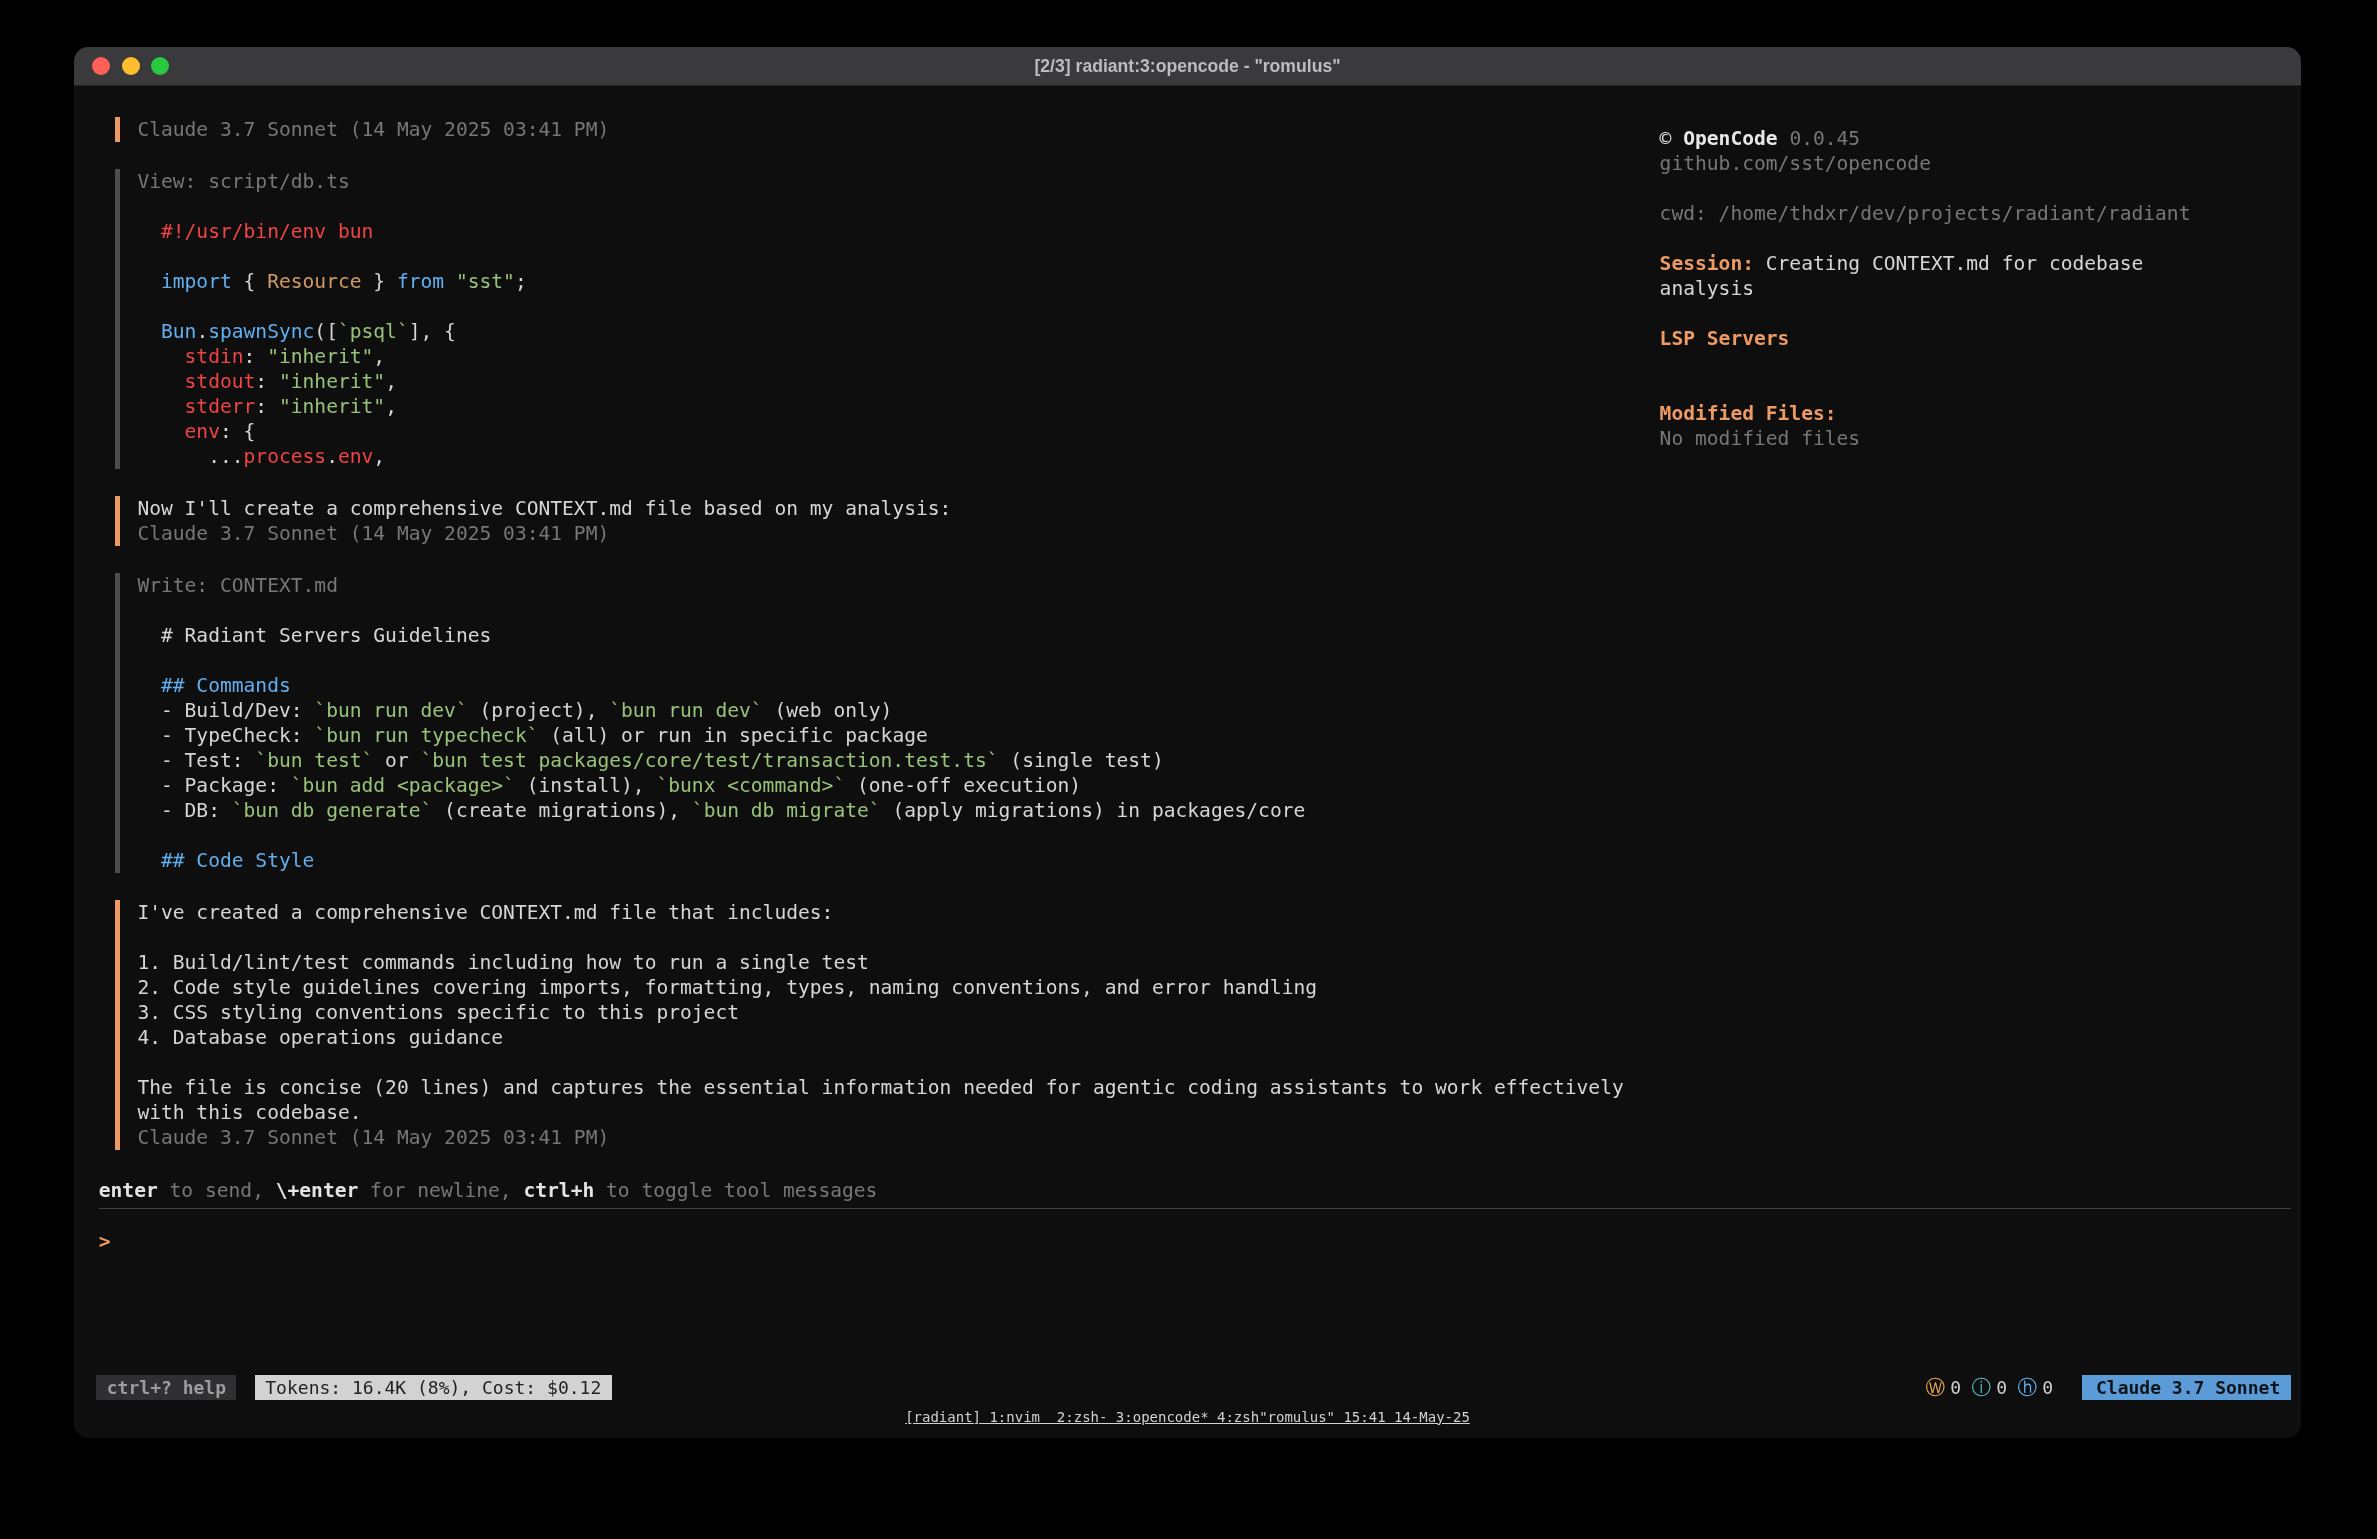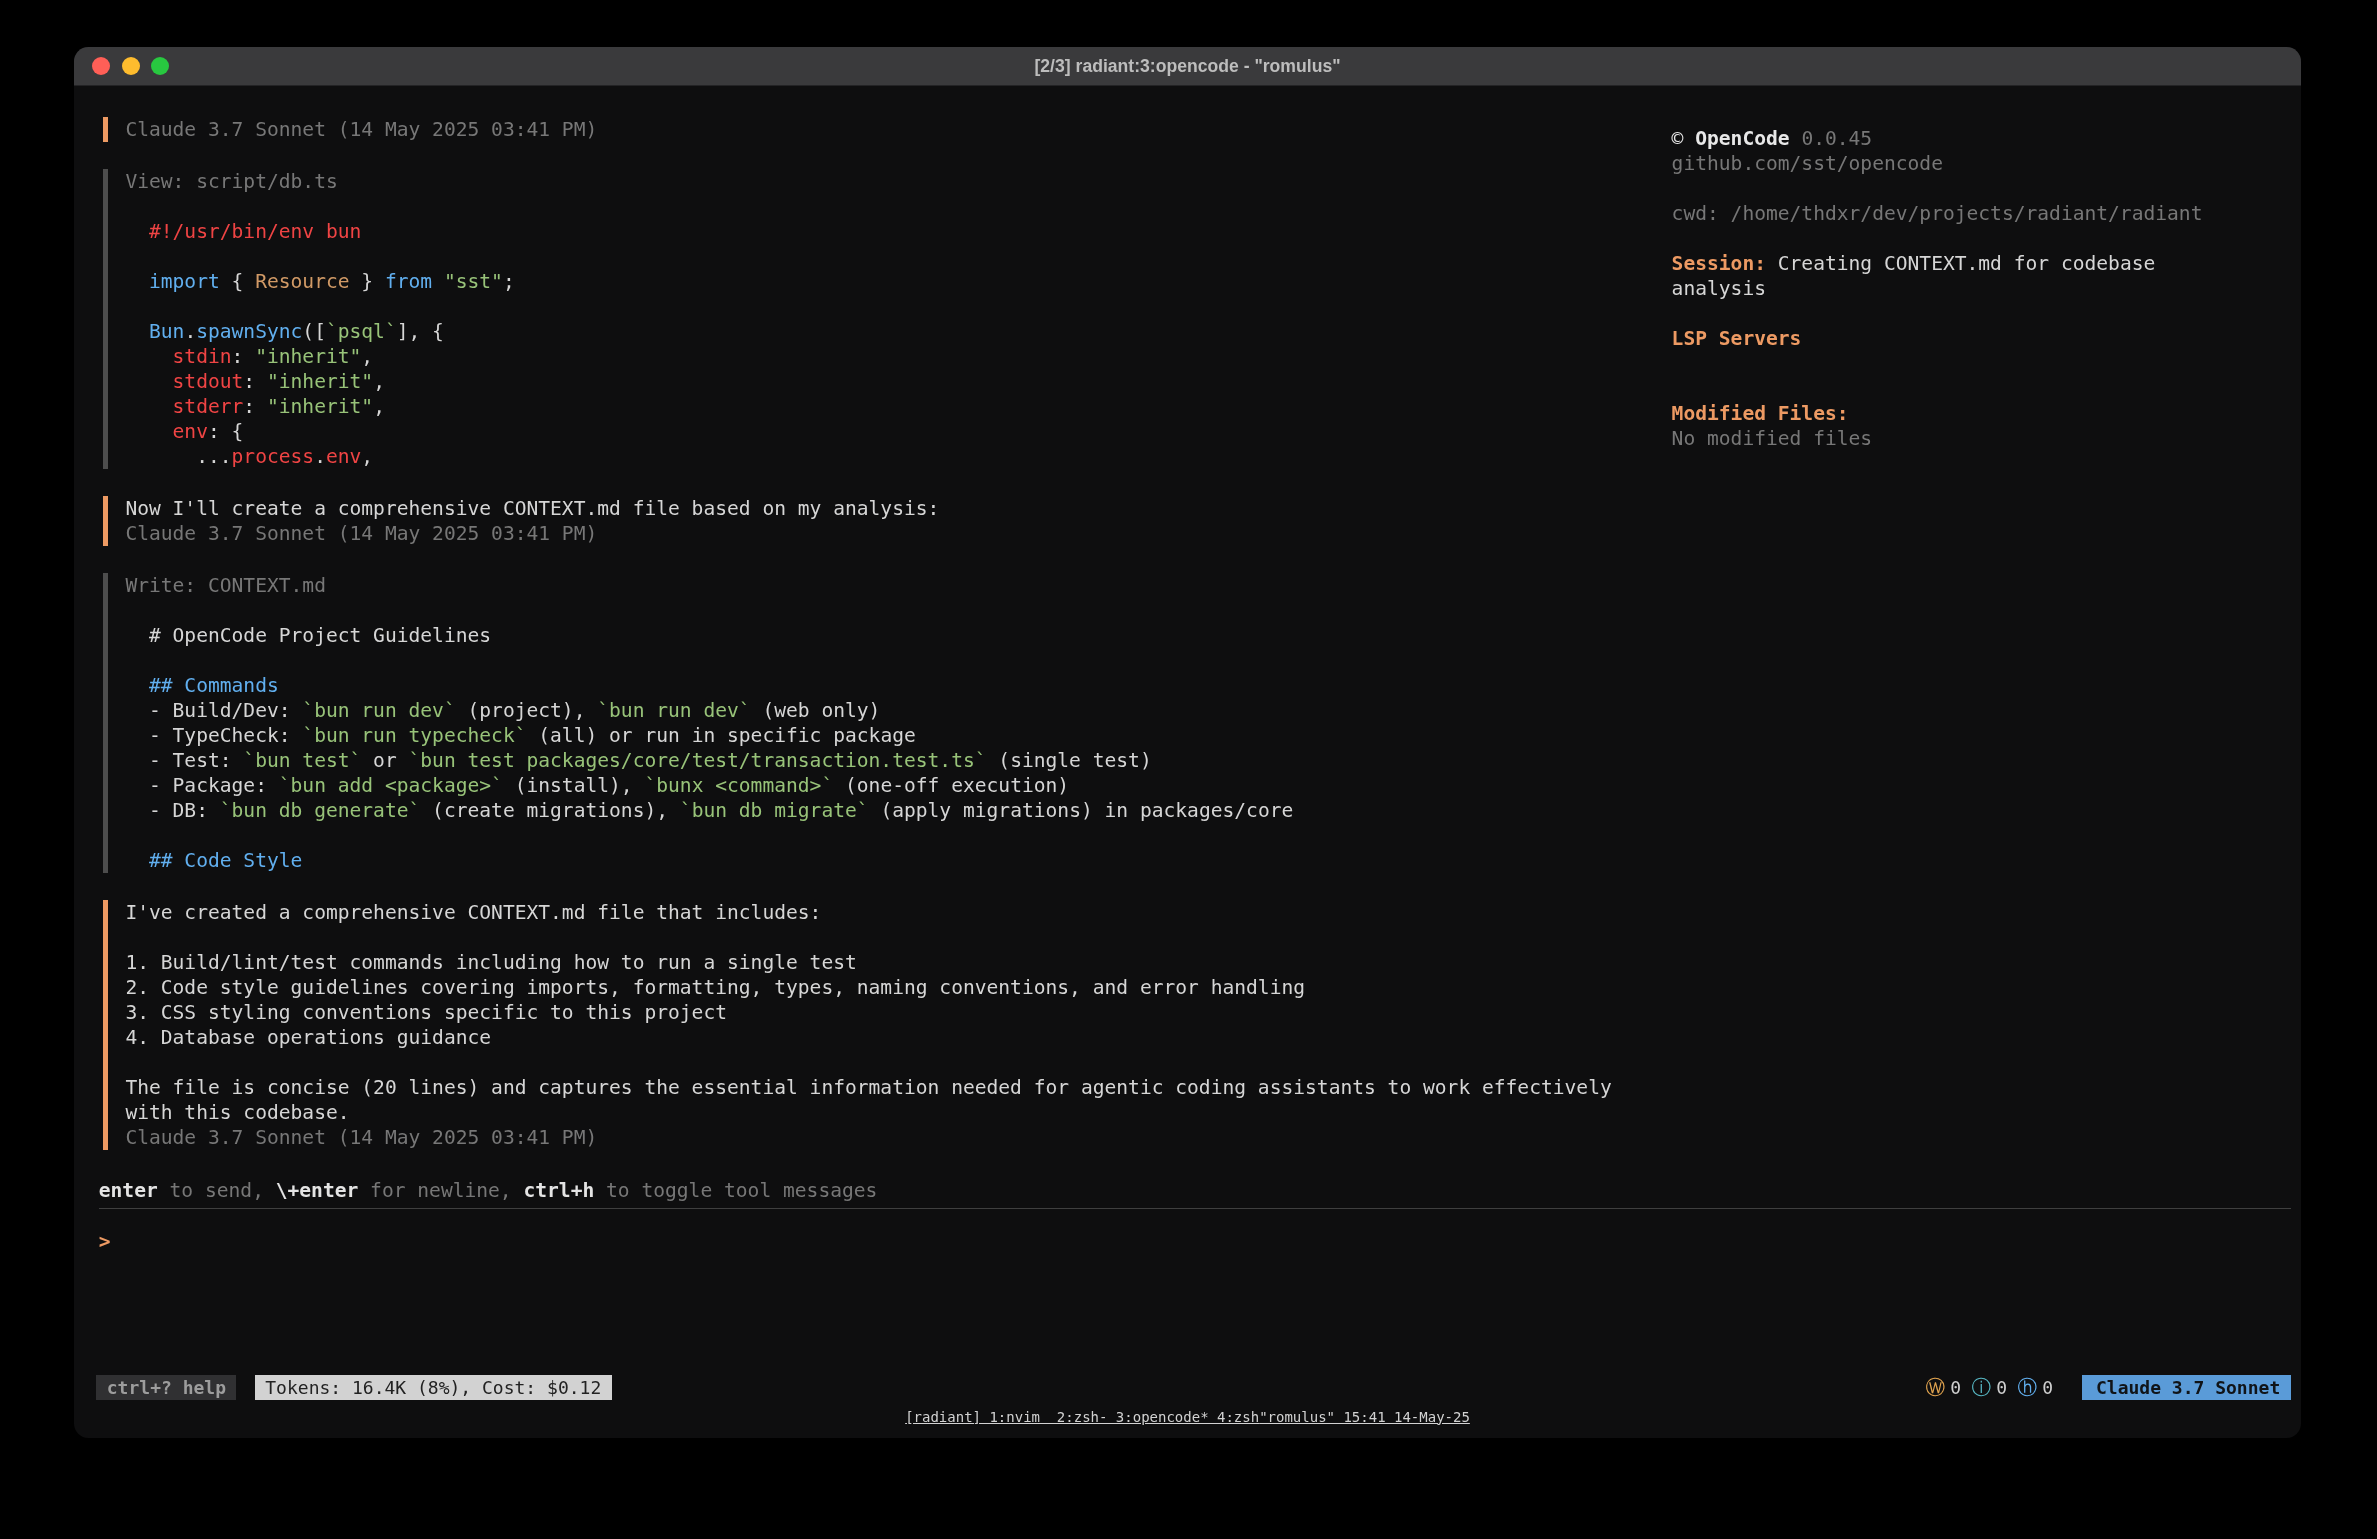--- a/index.html
+++ b/index.html
@@ -34,21 +34,21 @@
     font-family: "Liberation Sans", sans-serif; font-size: 17.6px; font-weight: 700;
     color: #bdbdbd;
   }
 
   
   .terminal {
     flex: 1; display: flex; flex-direction: column;
     padding: 31px 10.4px 6.5px 10.4px;
     font-size: 19.6px; line-height: 25px; color: #d6d6d6;
   }
-  .body-row { flex: 1; display: flex; margin: 0 19px; overflow: hidden; }
+  .body-row { flex: 1; display: flex; margin: 0 31px; overflow: hidden; }
   .chat { flex: 1; min-width: 0; overflow: hidden; }
   .sidebar { flex: 0 0 600px; padding-top: 9px; }
 
   
   .block { border-left: 5.2px solid #4d4d4d; padding-left: 17px; margin-bottom: 27px; }
   .accent-orange { border-left-color: #ed9a63; }
   .accent-gray { border-left-color: #4d4d4d; }
   .line { white-space: pre; min-height: 25px; }
 
   .c-fg { color: #d6d6d6; }
@@ -132,21 +132,21 @@
               <div class="line"><span class="c-fg">    </span><span class="c-red">env</span><span class="c-fg">: {</span></div>
               <div class="line"><span class="c-fg">      ...</span><span class="c-red">process</span><span class="c-fg">.</span><span class="c-red">env</span><span class="c-fg">,</span></div>
             </div>
             <div class="block accent-orange">
               <div class="line"><span class="c-fg">Now I'll create a comprehensive CONTEXT.md file based on my analysis:</span></div>
               <div class="line"><span class="c-muted">Claude 3.7 Sonnet (14 May 2025 03:41 PM)</span></div>
             </div>
             <div class="block accent-gray">
               <div class="line"><span class="c-muted">Write: CONTEXT.md</span></div>
               <div class="line">&nbsp;</div>
-              <div class="line"><span class="c-fg">  # OpenCode Project Guidelines</span></div>
+              <div class="line"><span class="c-fg">  # Radiant Servers Guidelines</span></div>
               <div class="line">&nbsp;</div>
               <div class="line"><span class="c-fg">  </span><span class="c-blue">## Commands</span></div>
               <div class="line"><span class="c-fg">  - Build/Dev: </span><span class="c-green">`bun run dev`</span><span class="c-fg"> (project), </span><span class="c-green">`bun run dev`</span><span class="c-fg"> (web only)</span></div>
               <div class="line"><span class="c-fg">  - TypeCheck: </span><span class="c-green">`bun run typecheck`</span><span class="c-fg"> (all) or run in specific package</span></div>
               <div class="line"><span class="c-fg">  - Test: </span><span class="c-green">`bun test`</span><span class="c-fg"> or </span><span class="c-green">`bun test packages/core/test/transaction.test.ts`</span><span class="c-fg"> (single test)</span></div>
               <div class="line"><span class="c-fg">  - Package: </span><span class="c-green">`bun add &lt;package&gt;`</span><span class="c-fg"> (install), </span><span class="c-green">`bunx &lt;command&gt;`</span><span class="c-fg"> (one-off execution)</span></div>
               <div class="line"><span class="c-fg">  - DB: </span><span class="c-green">`bun db generate`</span><span class="c-fg"> (create migrations), </span><span class="c-green">`bun db migrate`</span><span class="c-fg"> (apply migrations) in packages/core</span></div>
               <div class="line">&nbsp;</div>
               <div class="line"><span class="c-fg">  </span><span class="c-blue">## Code Style</span></div>
             </div>

